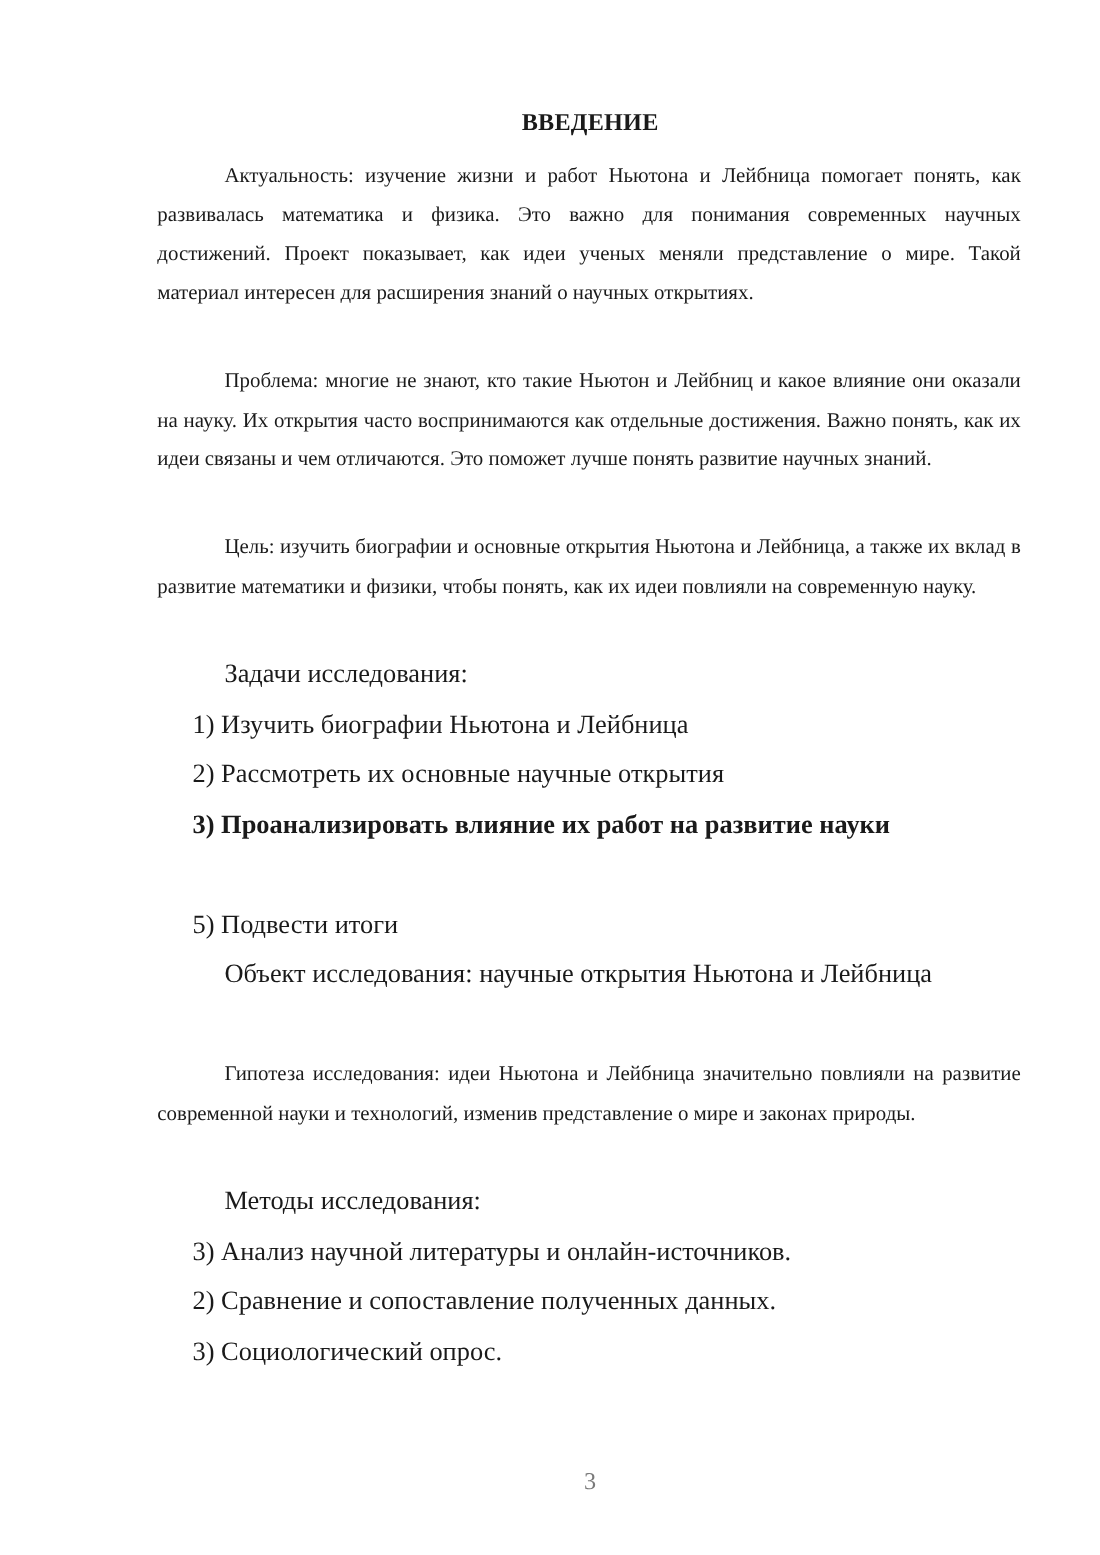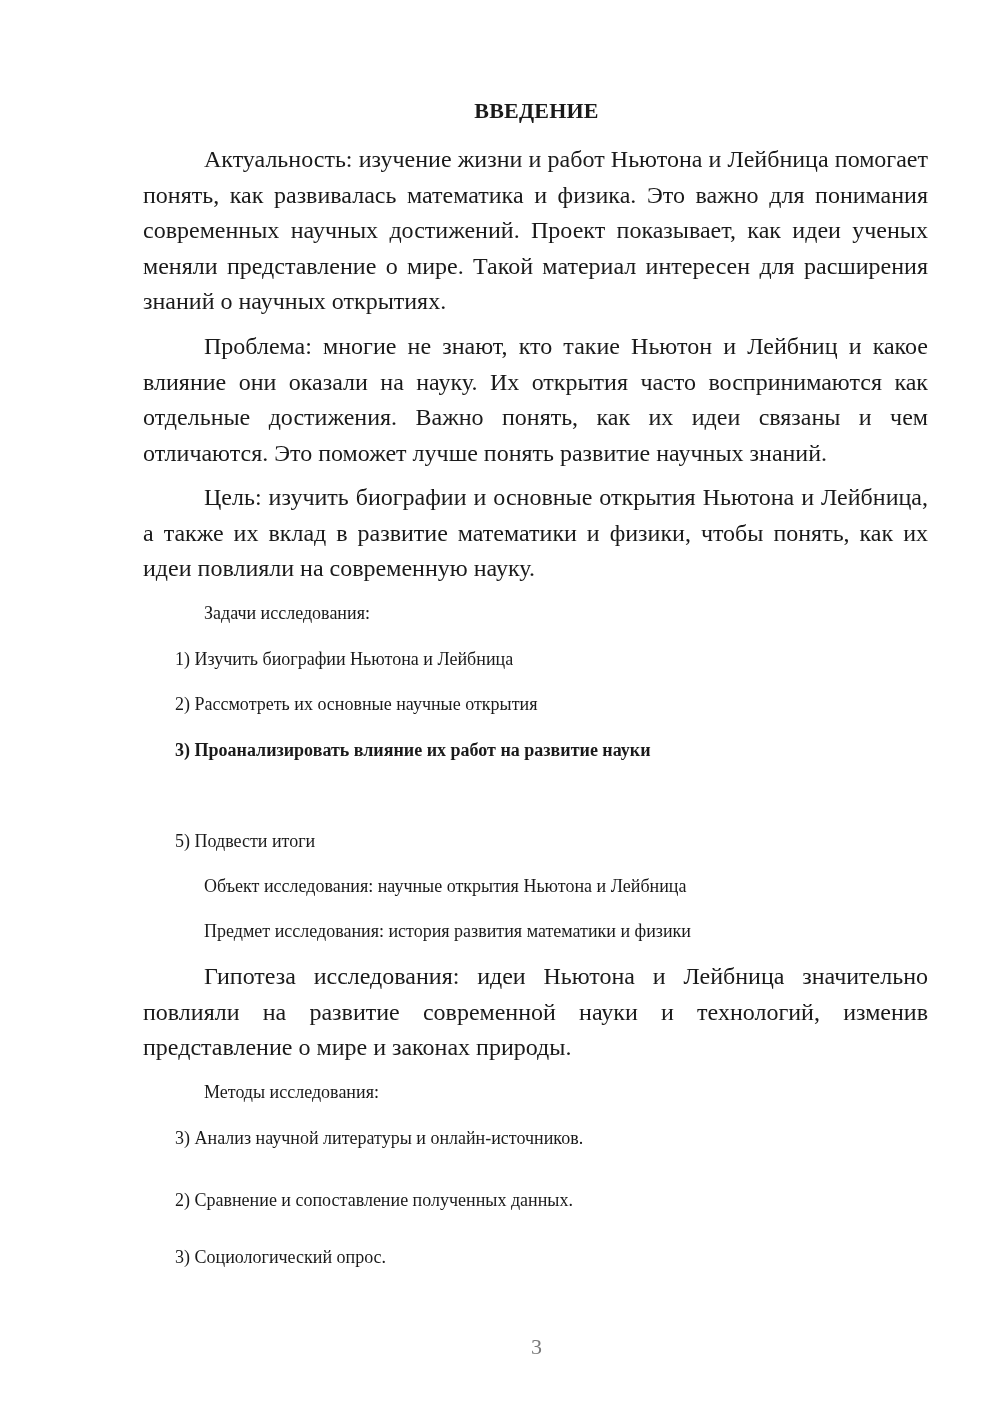--- a/index.html
+++ b/index.html
@@ -30,29 +30,29 @@
       text-align: center;
       font-weight: bold;
       font-size: 22px;
       line-height: 30px;
       letter-spacing: 0.2px;
     }
     .para {
       position: absolute;
       left: 143px;
       width: 785px;
-      font-size: 24px;
+      font-size: 19px;
       line-height: 35.5px;
       text-align: justify;
       text-indent: 61px;
       margin: 0;
     }
     .line {
       position: absolute;
-      font-size: 18px;
+      font-size: 24px;
       line-height: 30px;
       white-space: nowrap;
       margin: 0;
     }
     .indent { left: 204px; }
     .list { left: 175px; }
     .pagenum {
       position: absolute;
       left: 0;
       width: 1073px;
@@ -76,24 +76,23 @@
   <p class="para" style="top:329px;">Проблема: многие не знают, кто такие Ньютон и Лейбниц и какое влияние они оказали на науку. Их открытия часто воспринимаются как отдельные достижения. Важно понять, как их идеи связаны и чем отличаются. Это поможет лучше понять развитие научных знаний.</p>
 
   <p class="line indent" style="top:598px;">Задачи исследования:</p>
 
   <p class="line list" style="top:644px;">1) Изучить биографии Ньютона и Лейбница</p>
   <p class="line list" style="top:689px;">2) Рассмотреть их основные научные открытия</p>
   <p class="line list" style="top:735px;font-weight:bold;">3) Проанализировать влияние их работ на развитие науки</p>
   <p class="line list" style="top:826px;">5) Подвести итоги</p>
 
   <p class="line indent" style="top:871px;">Объект исследования: научные открытия Ньютона и Лейбница</p>
-  <p class="line indent" style="top:916px;">Предмет исследования: история развития математики и физики</p>
 
   <p class="para" style="top:959px;">Гипотеза исследования: идеи Ньютона и Лейбница значительно повлияли на развитие современной науки и технологий, изменив представление о мире и законах природы.</p>
 
   <p class="line indent" style="top:1077px;">Методы исследования:</p>
 
   <p class="line list" style="top:1123px;">3) Анализ научной литературы и онлайн-источников.</p>
-  <p class="line list" style="top:1168px;margin-top:17px;">2) Сравнение и сопоставление полученных данных.</p>
-  <p class="line list" style="top:1242px;">3) Социологический опрос.</p>
+  <p class="line list" style="top:1168px;">2) Сравнение и сопоставление полученных данных.</p>
+  <p class="line list" style="top:1214px;">3) Социологический опрос.</p>
 
   <div class="pagenum">3</div>
 </div>
 
 </body></html>

